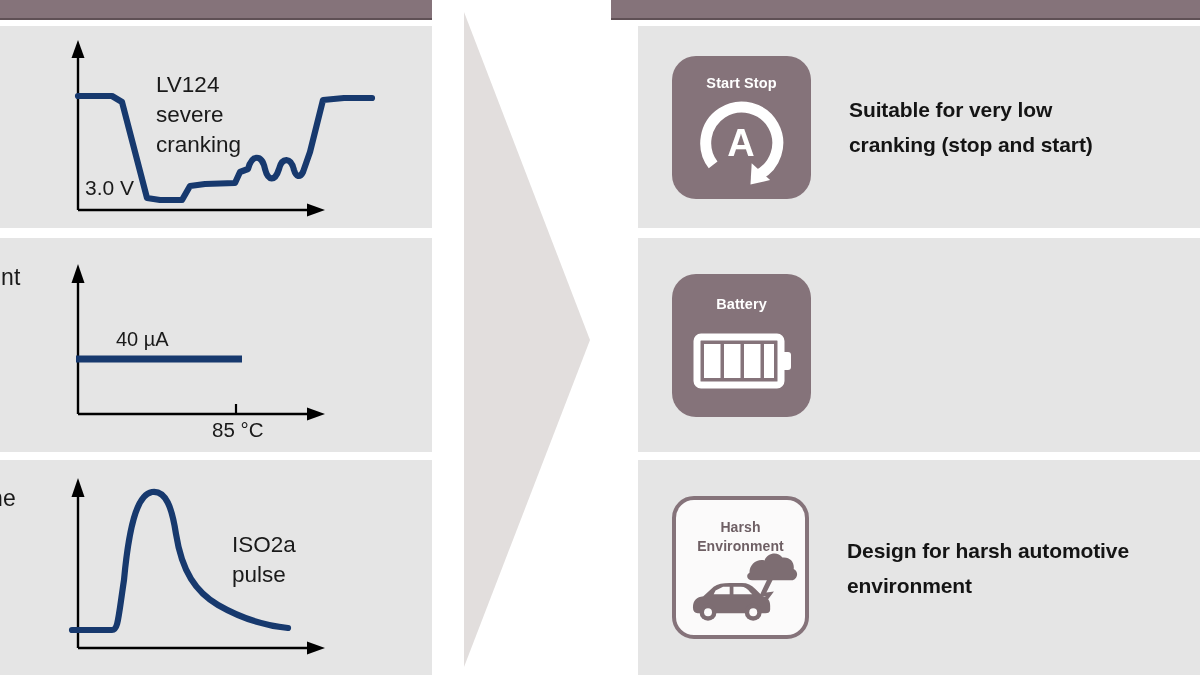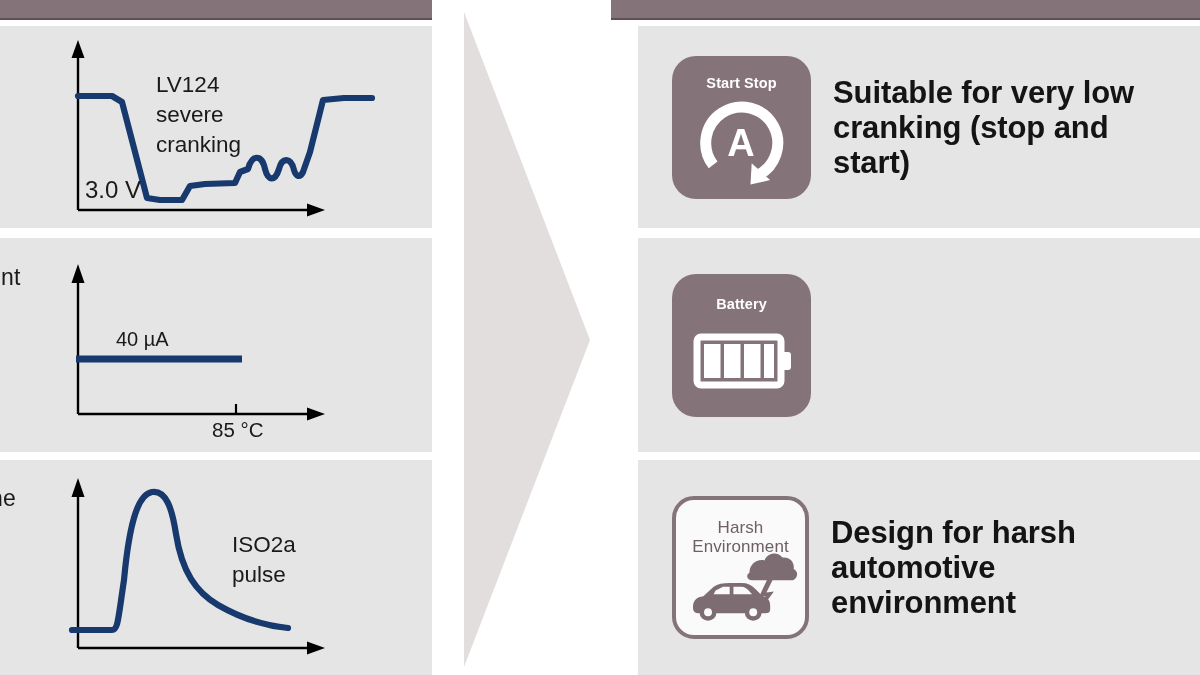--- a/index.html
+++ b/index.html
@@ -101,37 +101,37 @@
     text-align: center;
     color: #ffffff;
     font-weight: bold;
     font-size: 14.5px;
     letter-spacing: .1px;
   }
   .icon-caption.r1 { top: 19px; }
   .icon-caption.r2 { top: 22px; }
   .icon-caption.dark {
     color: #6e5f64;
-    font-weight: normal;
-    font-size: 17px;
+    font-weight: bold;
+    font-size: 14px;
     line-height: 19px;
     top: 18px;
   }
   .icon-art {
     position: absolute;
     left: 0;
     top: 0;
     width: 100%;
     height: 100%;
   }
 
   .bullet-text {
-    margin-left: 22px;
+    margin-left: 38px;
     margin-right: 24px;
-    font-size: 31px;
+    font-size: 21px;
     line-height: 35px;
     color: #141414;
     font-weight: bold;
     letter-spacing: -.1px;
     max-width: 340px;
   }
 </style>
 </head>
 <body>
 
@@ -155,21 +155,21 @@
                C268,155 275,156 279,143
                C282,131 291,131 294,144
                C296,151 300,152 303,146
                L310,126 L323,74 L344,72 L372,72" fill="none" stroke="#17396e" stroke-width="6.2" stroke-linejoin="round" stroke-linecap="round"></path>
     </svg>
     <div style="position:absolute; left:156px; top:44px; font-size:22.5px; line-height:30px; color:#1a1a1a;">
       <div>LV124</div>
       <div>severe</div>
       <div>cranking</div>
     </div>
-    <div style="position:absolute; left:85px; top:150px; font-size:24px; color:#1a1a1a;">3.0 V</div>
+    <div style="position:absolute; left:85px; top:150px; font-size:21px; color:#1a1a1a;">3.0 V</div>
   </div>
 
   <div class="panel left row2">
     <svg class="graph-svg" viewBox="0 0 432 214" preserveAspectRatio="none">
       <line x1="78" y1="42" x2="78" y2="176" stroke="#000" stroke-width="2.4"></line>
       <polygon points="78,26 71.5,45 84.5,45" fill="#000"></polygon>
       <line x1="78" y1="176" x2="312" y2="176" stroke="#000" stroke-width="2.4"></line>
       <polygon points="325,176 307,169.5 307,182.5" fill="#000"></polygon>
       <line x1="236" y1="166" x2="236" y2="176" stroke="#000" stroke-width="2.2"></line>
       <line x1="76" y1="121" x2="242" y2="121" stroke="#17396e" stroke-width="7"></line>

